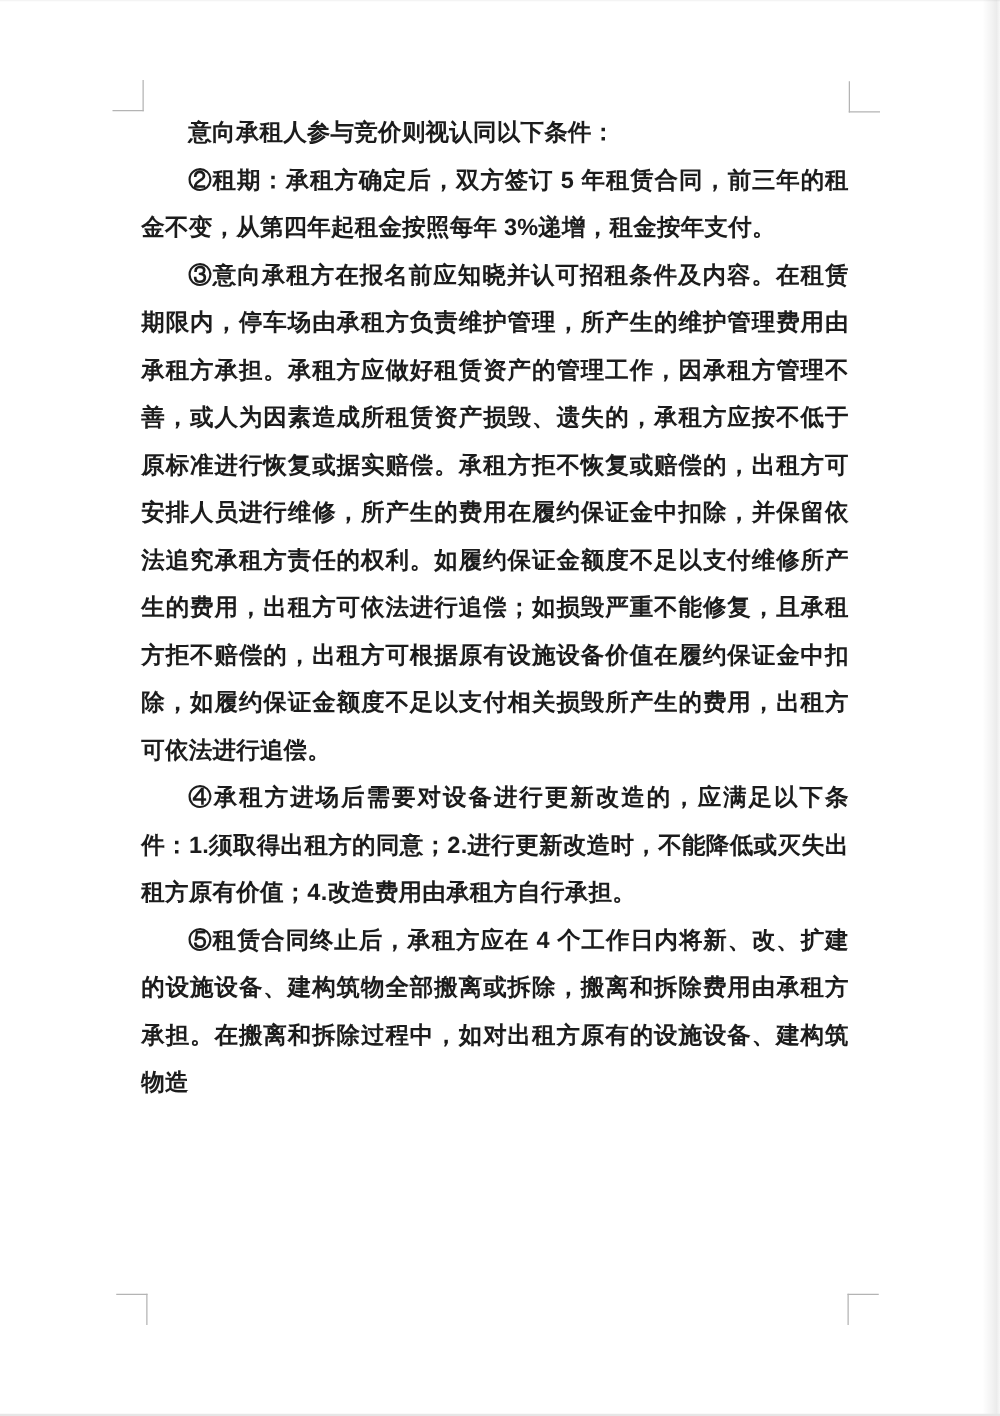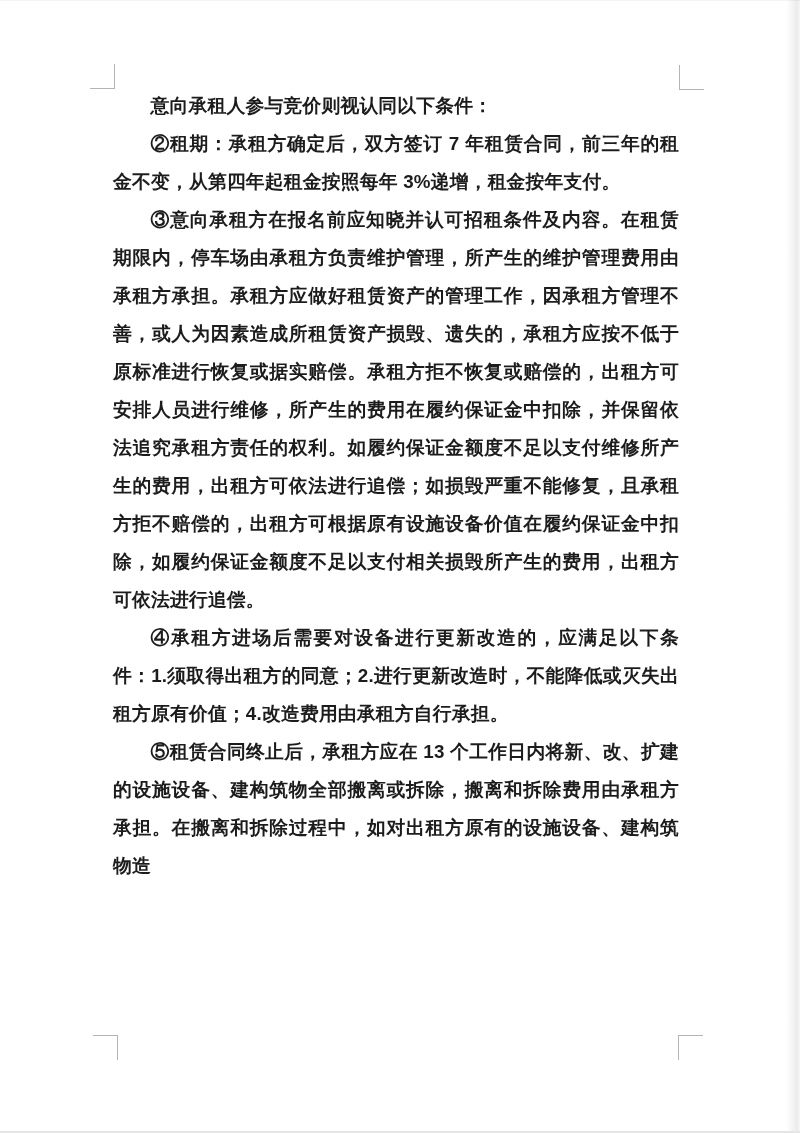--- a/index.html
+++ b/index.html
@@ -78,22 +78,22 @@
 
   <div class="top-line"></div>
 
   <div class="crop tl"></div>
   <div class="crop tr"></div>
   <div class="crop bl"></div>
   <div class="crop br"></div>
 
   <div class="text-area">
     <p class="para indent-2">意向承租人参与竞价则视认同以下条件：</p>
-    <p class="para indent-2">②租期：承租方确定后，双方签订 7 年租赁合同，前三年的租金不变，从第四年起租金按照每年 3%递增，租金按年支付。</p>
+    <p class="para indent-2">②租期：承租方确定后，双方签订 5 年租赁合同，前三年的租金不变，从第四年起租金按照每年 3%递增，租金按年支付。</p>
     <p class="para indent-2">③意向承租方在报名前应知晓并认可招租条件及内容。在租赁期限内，停车场由承租方负责维护管理，所产生的维护管理费用由承租方承担。承租方应做好租赁资产的管理工作，因承租方管理不善，或人为因素造成所租赁资产损毁、遗失的，承租方应按不低于原标准进行恢复或据实赔偿。承租方拒不恢复或赔偿的，出租方可安排人员进行维修，所产生的费用在履约保证金中扣除，并保留依法追究承租方责任的权利。如履约保证金额度不足以支付维修所产生的费用，出租方可依法进行追偿；如损毁严重不能修复，且承租方拒不赔偿的，出租方可根据原有设施设备价值在履约保证金中扣除，如履约保证金额度不足以支付相关损毁所产生的费用，出租方可依法进行追偿。</p>
     <p class="para indent-2">④承租方进场后需要对设备进行更新改造的，应满足以下条件：1.须取得出租方的同意；2.进行更新改造时，不能降低或灭失出租方原有价值；4.改造费用由承租方自行承担。</p>
-    <p class="para indent-2">⑤租赁合同终止后，承租方应在 13 个工作日内将新、改、扩建的设施设备、建构筑物全部搬离或拆除，搬离和拆除费用由承租方承担。在搬离和拆除过程中，如对出租方原有的设施设备、建构筑物造</p>
+    <p class="para indent-2">⑤租赁合同终止后，承租方应在 4 个工作日内将新、改、扩建的设施设备、建构筑物全部搬离或拆除，搬离和拆除费用由承租方承担。在搬离和拆除过程中，如对出租方原有的设施设备、建构筑物造</p>
   </div>
 
   <div class="right-shade"></div>
   <div class="bottom-line"></div>
 
 </div>
 
 </body></html>

